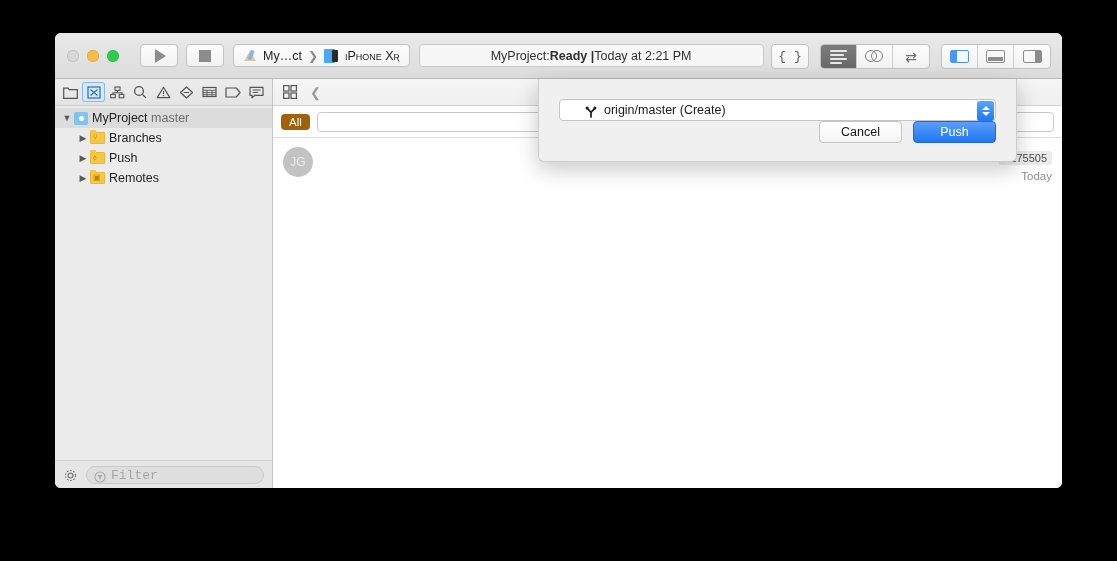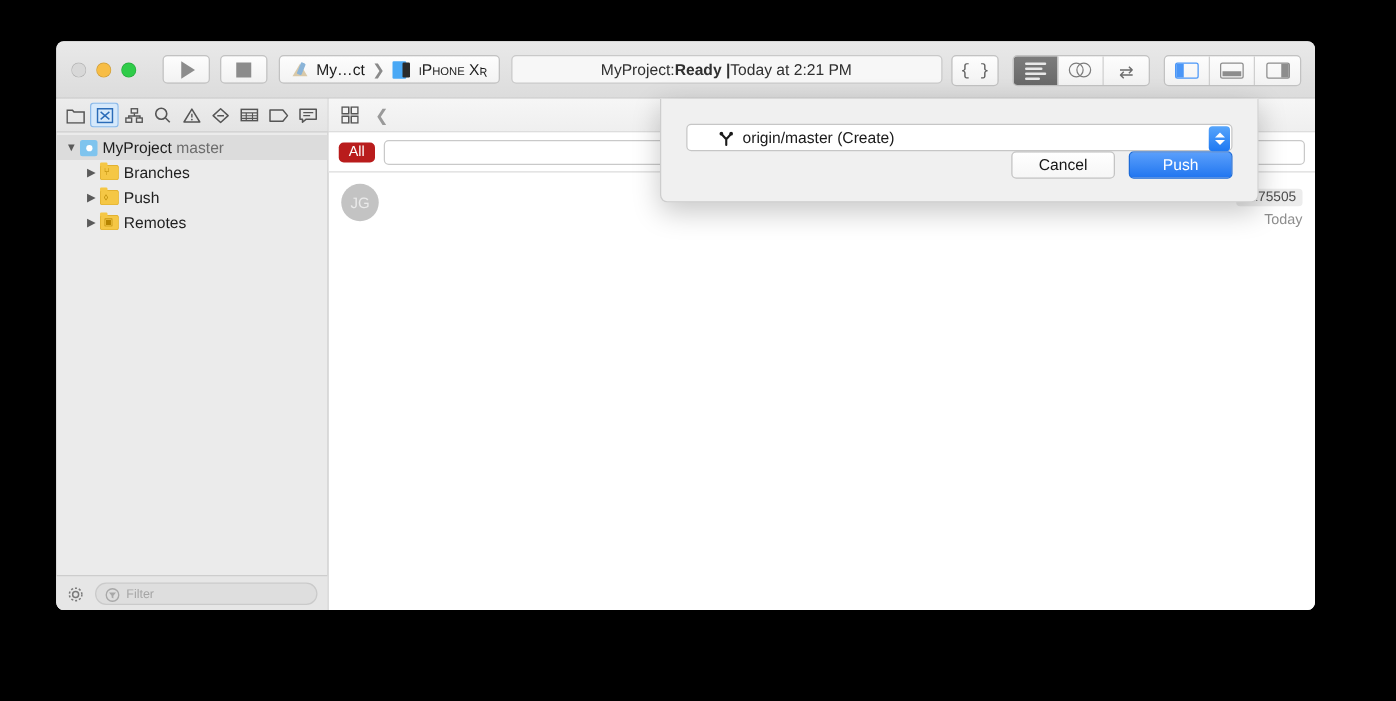--- a/index.html
+++ b/index.html
@@ -9,21 +9,21 @@
     width: 1117px;
     height: 561px;
     overflow: hidden;
     font-family: "Liberation Sans", sans-serif;
     -webkit-font-smoothing: antialiased;
   }
 
   
   #window {
     position: absolute;
-    left: 45px;
+    left: 55px;
     top: 33px;
     width: 1007px;
     height: 455px;
     background: #ffffff;
     border-radius: 6px;
     overflow: hidden;
     box-shadow: 0 0 0 0.5px rgba(0,0,0,0.35);
   }
 
   
@@ -316,21 +316,21 @@
     background: #dedede;
     border: 1px solid #cacaca;
     border-radius: 9px;
     display: flex;
     align-items: center;
     padding: 0 7px;
     gap: 5px;
     box-sizing: border-box;
   }
   .funnel { width: 12px; height: 12px; flex: none; }
-  .filter-ph { font-size: 10px; color: #a6a6a6; }
+  .filter-ph { font-size: 13px; color: #a6a6a6; font-family: Liberation Mono, monospace; }
 
   
   .content {
     flex: 1;
     background: #ffffff;
     display: flex;
     flex-direction: column;
     position: relative;
     min-width: 0;
   }
@@ -354,21 +354,21 @@
     height: 31px;
     border-bottom: 1px solid #dcdcdc;
     display: flex;
     align-items: center;
     padding: 0 8px;
     gap: 7px;
     background: #fff;
     flex: none;
   }
   .pill-all {
-    background: #b91c1c;
+    background: #a16207;
     color: #fff;
     font-size: 11.5px;
     border-radius: 4px;
     padding: 2px 8px;
     flex: none;
   }
   .search-field {
     flex: 1;
     height: 20px;
     background: #fff;

